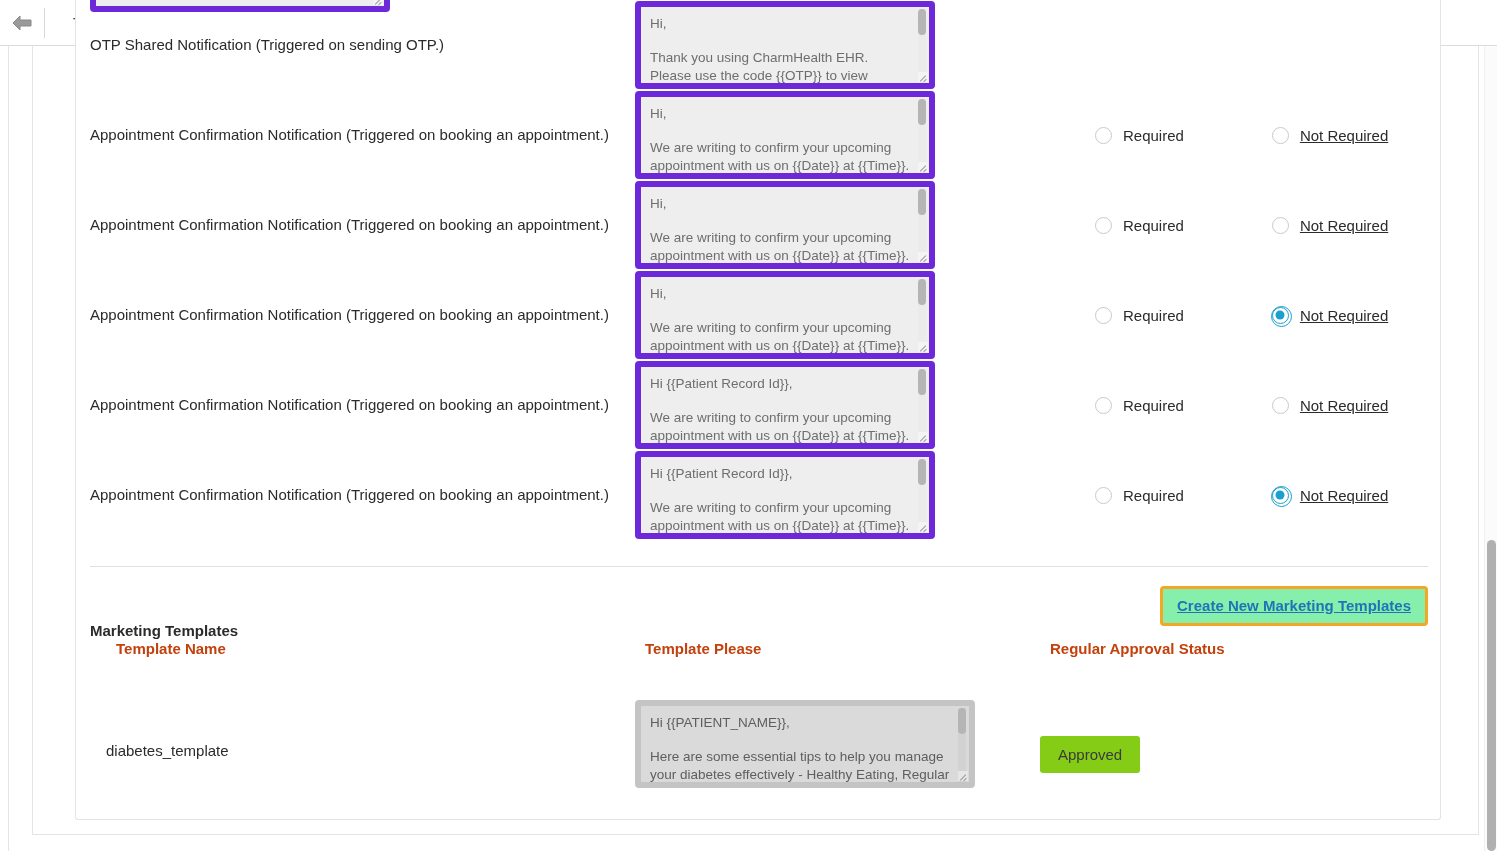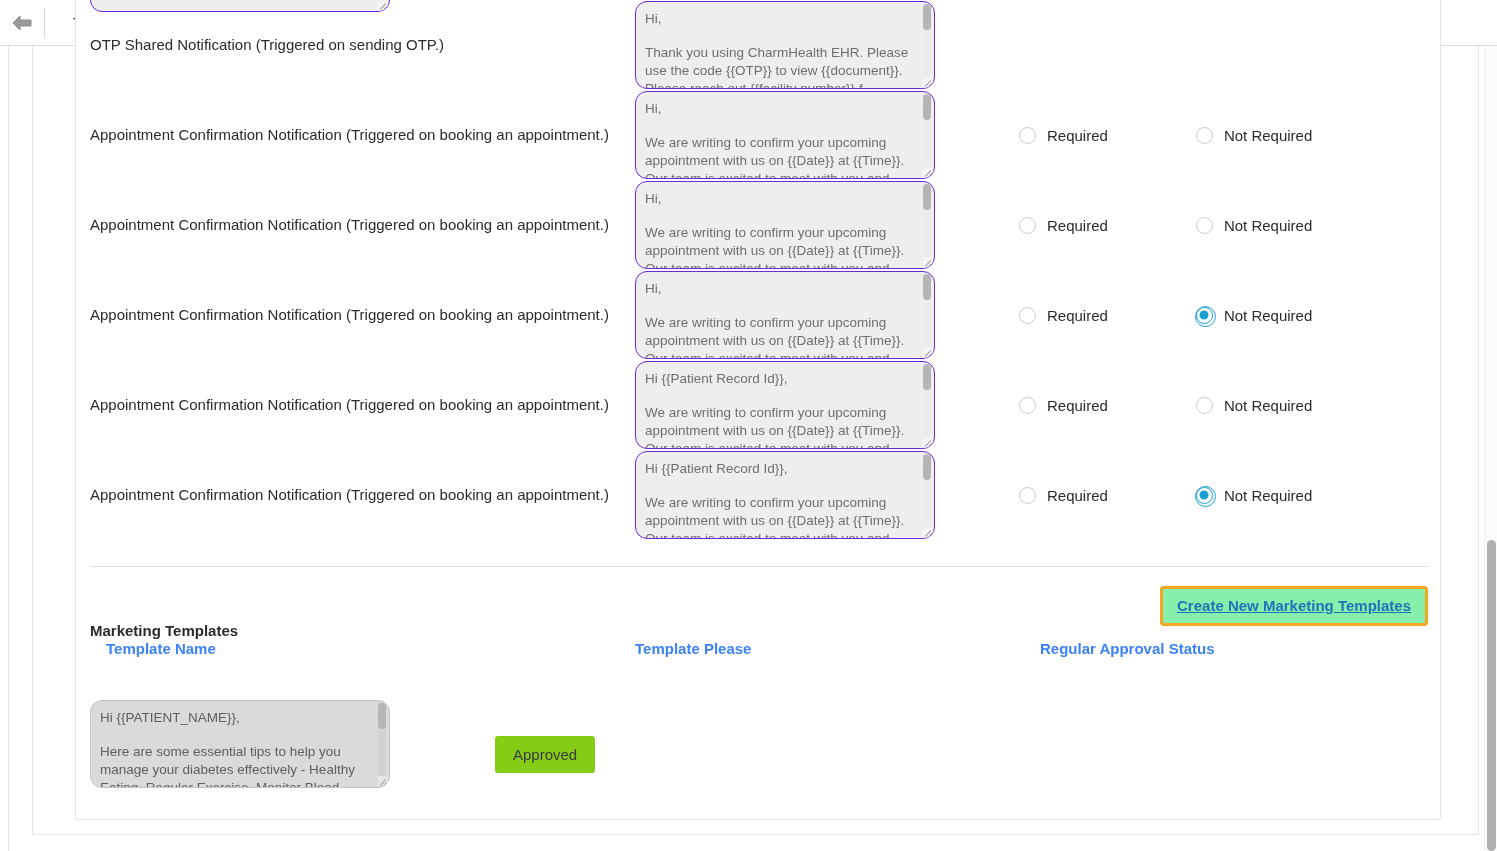--- a/index.html
+++ b/index.html
@@ -138,31 +138,32 @@
     line-height: 1.3;
   }
   .notif-content {
     width: 300px;
     flex: 0 0 auto;
   }
   .notif-radios {
     flex: 1 1 auto;
     display: flex;
     align-items: flex-end;
-    padding-left: 84px;
+    padding-left: 120px;
+    margin-left: 40px;
   }
 
   
   .ta {
     position: relative;
     width: 300px;
     height: 88px;
     background: #eeeeee;
-    border: 1px solid #6d28d9;
-    border-radius: 12px;
+    border: 6px solid #6d28d9;
+    border-radius: 4px;
     overflow: hidden;
     font-size: 13.5px;
     color: #6e6e6e;
     line-height: 18px;
     padding: 8px 18px 8px 9px;
     cursor: text;
   }
   .ta p { margin: 0; }
   .ta p + p { margin-top: 16px; }
   .ta-scroll {
@@ -207,21 +208,21 @@
     height: 88px;
   }
 
   
   .radio-opt {
     display: flex;
     align-items: center;
     cursor: pointer;
     user-select: none;
   }
-  .radio-opt + .radio-opt { margin-left: 88px; }
+  .radio-opt + .radio-opt { margin-left: 88px; text-decoration: underline; }
   .radio-dot {
     width: 17px; height: 17px;
     border-radius: 50%;
     border: 1px solid #c9c9c9;
     background: #ffffff;
     flex: 0 0 auto;
     position: relative;
   }
   .radio-dot.checked {
     border: 1px solid #1a9fd0;
@@ -285,27 +286,27 @@
     font-size: 15px;
     font-weight: bold;
     color: #1e74b8;
     text-decoration: underline;
     cursor: pointer;
     white-space: nowrap;
   }
 
   .tpl-head {
     position: absolute;
-    top: 640px; left: 14px;
+    top: 640px; left: 24px;
     width: 1338px;
     display: flex;
     align-items: center;
     font-size: 15px;
     font-weight: bold;
-    color: #3b82f6;
+    color: #c2410c;
   }
   .col-name    { width: 545px; flex: 0 0 auto; padding-left: 16px; }
   .col-content { width: 405px; flex: 0 0 auto; }
   .col-status  { flex: 1 1 auto; }
 
   .tpl-row {
     position: absolute;
     top: 700px; left: 14px;
     width: 1338px;
     display: flex;
@@ -313,21 +314,21 @@
   }
   .tpl-name {
     width: 545px; flex: 0 0 auto;
     padding-left: 16px;
     padding-top: 42px;
     font-size: 15px;
     color: #2b2b2b;
   }
   .tpl-content { width: 405px; flex: 0 0 auto; }
   .tpl-content .ta {
-    width: 300px;
+    width: 340px;
     height: 88px;
     background: #dadada;
     border-color: #c4c4c4;
     color: #5e5e5e;
   }
   .tpl-content .ta-scroll { background: #d2d2d2; }
   .tpl-content .ta-grip   { background: #e6e6e6; }
   .tpl-status {
     flex: 1 1 auto;
     padding-top: 36px;
@@ -582,20 +583,21 @@
               </div>
             </div>
 
             <div class="tpl-head">
               <div class="col-name">Template Name</div>
               <div class="col-content">Template Please</div>
               <div class="col-status">Regular Approval Status</div>
             </div>
 
             <div class="tpl-row">
+              <div class="tpl-name">diabetes_template</div>
               <div class="tpl-content">
                 <div class="ta">
                   <p>Hi {{PATIENT_NAME}},</p>
                   <p>Here are some essential tips to help you manage your diabetes effectively - Healthy Eating, Regular Exercise, Monitor Blood</p>
                   <div class="ta-scroll">
                     <div class="ta-thumb"></div>
                   </div>
                   <div class="ta-grip"></div>
                 </div>
               </div>

